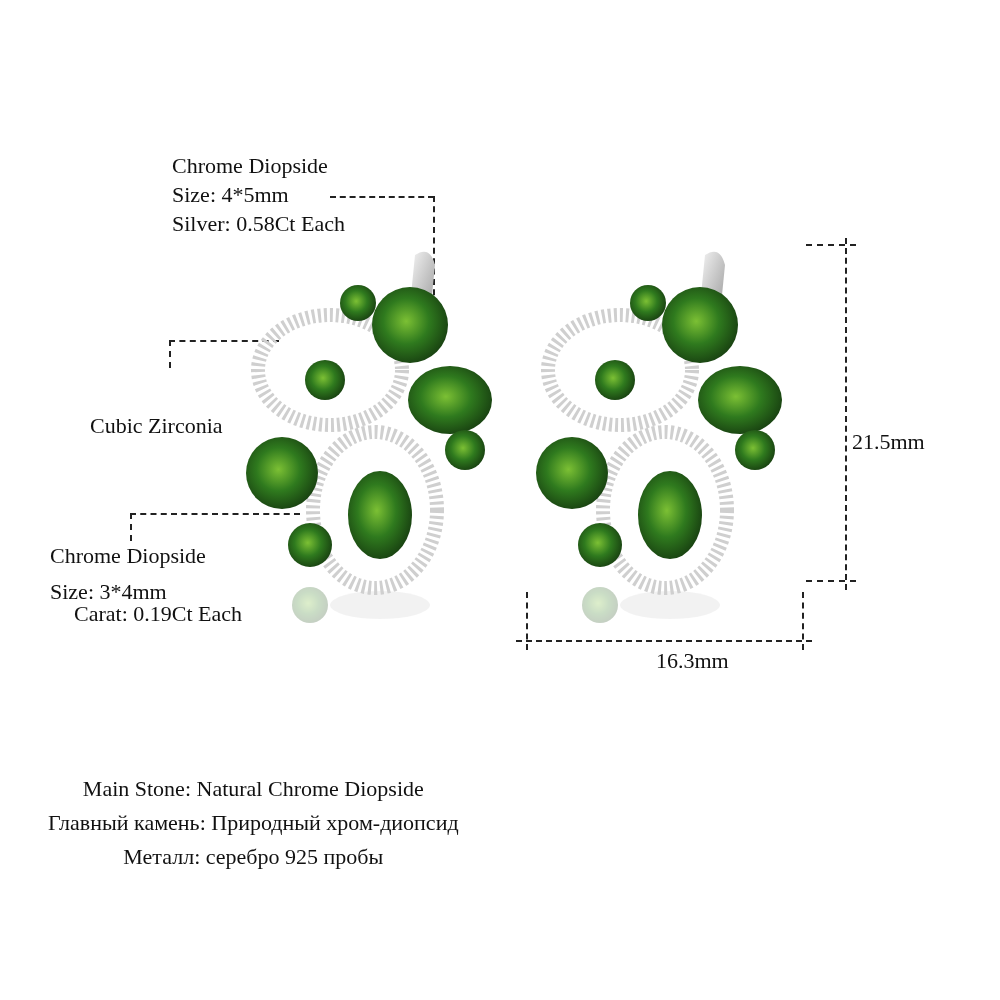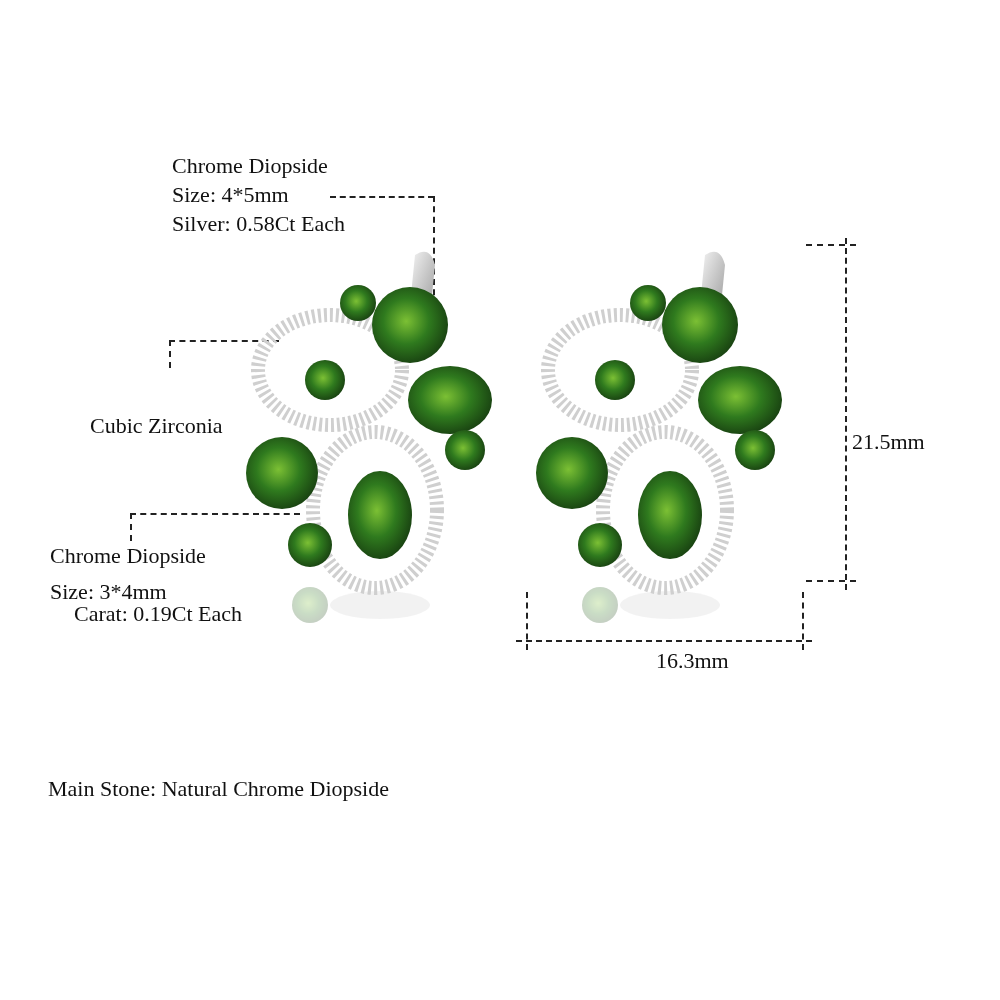--- a/index.html
+++ b/index.html
@@ -93,13 +93,15 @@
 <div class="dash-v" style="left:845px;top:238px;height:352px;"></div>
 <div class="lbl" style="left:852px;top:428px;">21.5mm</div>
 
 <div class="dash-v" style="left:526px;top:592px;height:58px;"></div>
 <div class="dash-v" style="left:802px;top:592px;height:58px;"></div>
 <div class="dash-h" style="left:516px;top:640px;width:296px;"></div>
 <div class="lbl" style="left:656px;top:647px;">16.3mm</div>
 
 <div class="specs">
   <div>Main Stone: Natural Chrome Diopside</div>
+  <div>Главный камень: Природный хром-диопсид</div>
+  <div>Металл: серебро 925 пробы</div>
 </div>
 
 </body></html>

